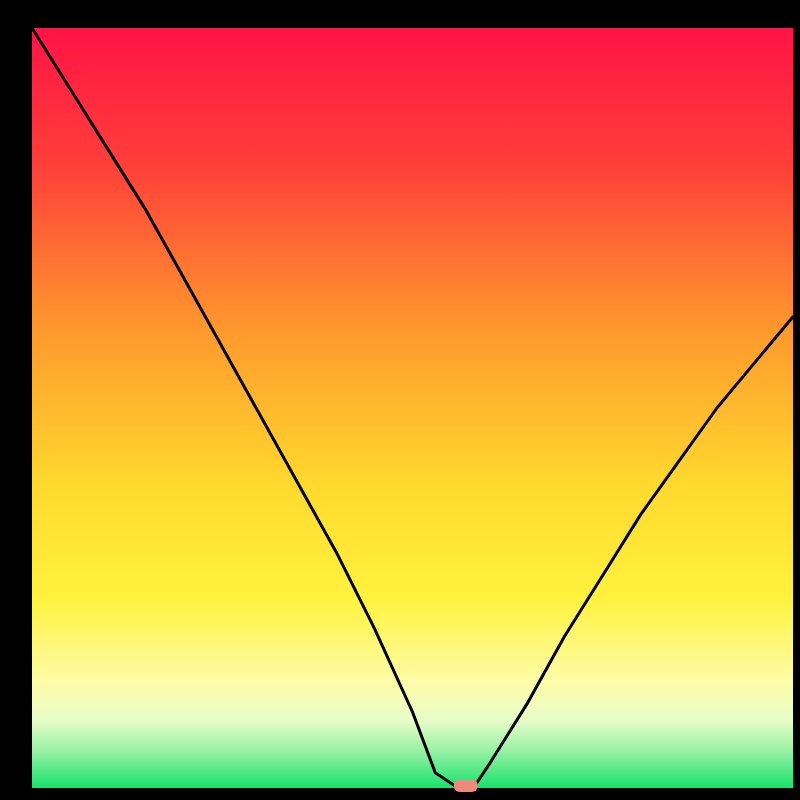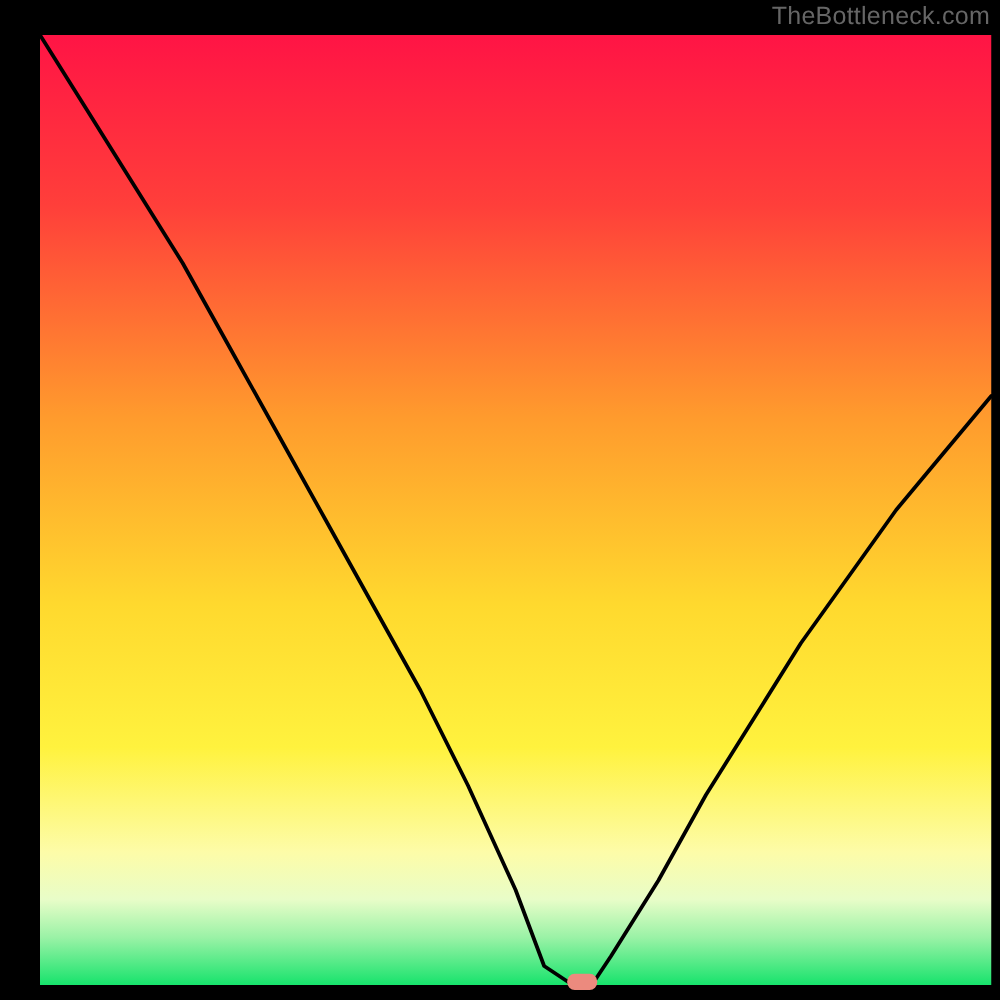--- a/index.html
+++ b/index.html
@@ -30,21 +30,20 @@
   svg {
     position: absolute;
     top: 0;
     left: 0;
   }
 </style>
 </head>
 <body>
 
 <div class="frame">
-  <div class="watermark">TheBottleneck.com</div>
 
   <svg id="chart-svg" width="800" height="800" viewBox="0 0 800 800">
     <defs>
       <linearGradient id="bg-grad" x1="0" y1="0" x2="0" y2="1">
           <stop offset="0%" stop-color="#ff1445"></stop>
           <stop offset="18%" stop-color="#ff3f3a"></stop>
           <stop offset="40%" stop-color="#ff9a2d"></stop>
           <stop offset="60%" stop-color="#ffd92e"></stop>
           <stop offset="75%" stop-color="#fff23e"></stop>
           <stop offset="86%" stop-color="#fdfca8"></stop>

